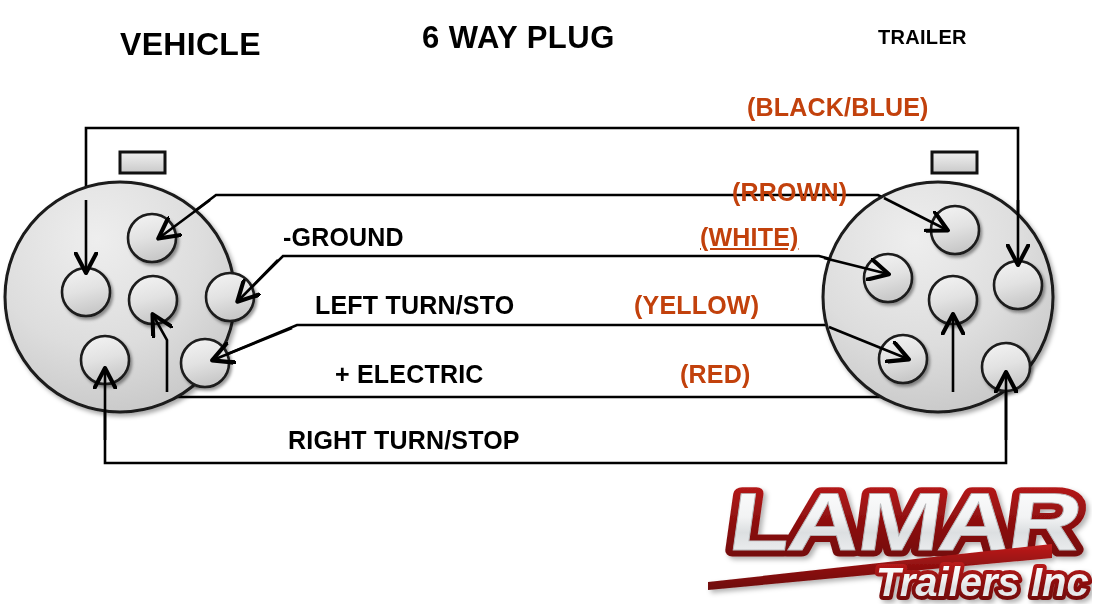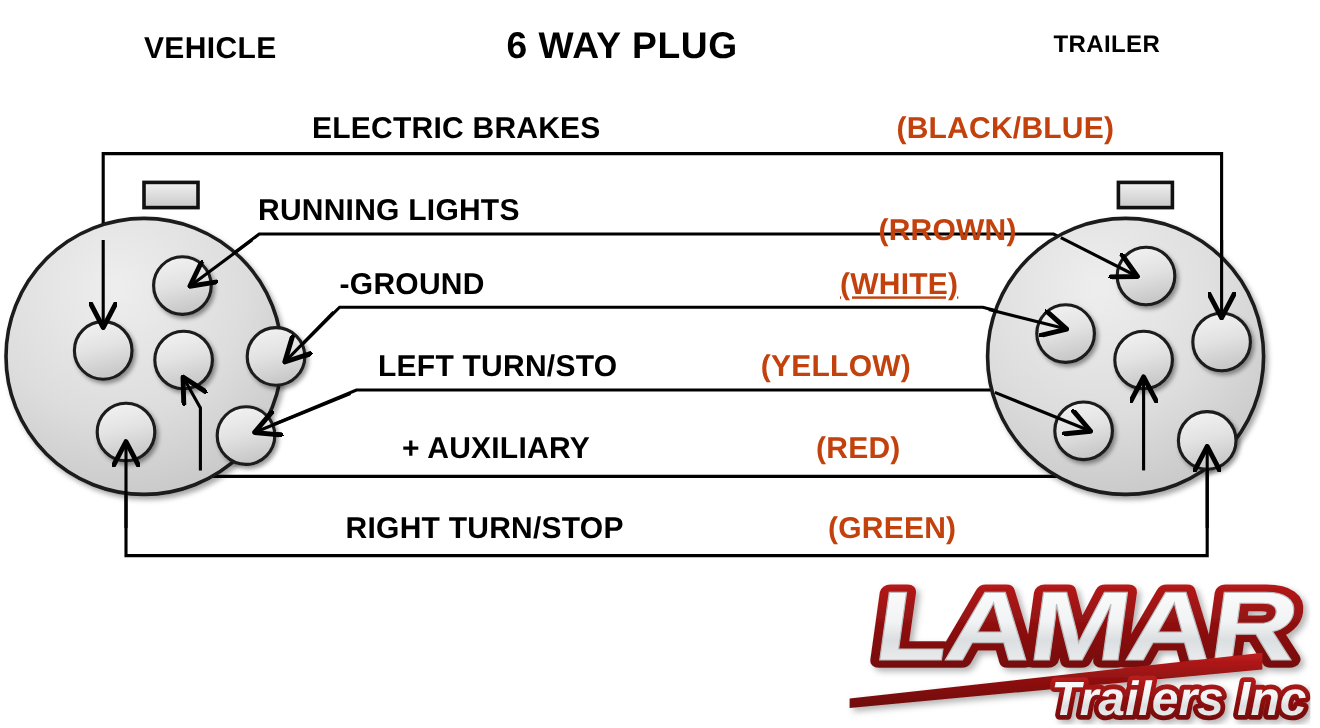--- a/index.html
+++ b/index.html
@@ -22,21 +22,21 @@
     width: 1100px;
     height: 607px;
   }
   .hdr {
     position: absolute;
     font-weight: bold;
     color: #000000;
     white-space: nowrap;
     letter-spacing: 0.3px;
   }
-  #hdr-vehicle { left: 120px; top: 26px; font-size: 25px; text-align: center; }
+  #hdr-vehicle { left: 120px; top: 26px; font-size: 32px; text-align: center; }
   #hdr-title   { left: 422px; top: 20px; font-size: 31px; letter-spacing: 0.5px; }
   #hdr-trailer { left: 878px; top: 26px; font-size: 20px; }
 
   .fn-label {
     position: absolute;
     font-weight: bold;
     font-size: 25px;
     color: #000000;
     white-space: nowrap;
     letter-spacing: 0.2px;
@@ -153,37 +153,34 @@
 
       <path d="M 1018 200 L 1018 264" marker-end="url(#arrowHead)"></path>
       <path d="M 884 198 L 947 230" marker-end="url(#arrowHead)"></path>
       <path d="M 824 258 L 888 274" marker-end="url(#arrowHead)"></path>
       <path d="M 829 327 L 908 359" marker-end="url(#arrowHead)"></path>
       <path d="M 953 392 L 953 340 L 953 315" marker-end="url(#arrowHead)"></path>
       <path d="M 1006 440 L 1006 373" marker-end="url(#arrowHead)"></path>
     </g>
   </svg>
 
-  <div class="fn-label" style="left:260px; top:93px;">ELECTRIC BRAKES</div>
   <div class="color-label" style="left:747px; top:93px;">(BLACK/BLUE)</div>
 
-  <div class="fn-label" style="left:215px; top:161px;">RUNNING LIGHTS</div>
   <div class="color-label" style="left:732px; top:178px;">(RROWN)</div>
 
   <div class="fn-label" style="left:283px; top:223px;">-GROUND</div>
   <div class="color-label" style="left:700px; top:223px;text-decoration:underline;">(WHITE)</div>
 
   <div class="fn-label" style="left:315px; top:291px;">LEFT TURN/STO</div>
   <div class="color-label" style="left:634px; top:291px;">(YELLOW)</div>
 
-  <div class="fn-label" style="left:335px; top:360px;">+ AUXILIARY</div>
+  <div class="fn-label" style="left:335px; top:360px;">+ ELECTRIC</div>
   <div class="color-label" style="left:680px; top:360px;">(RED)</div>
 
   <div class="fn-label" style="left:288px; top:426px;">RIGHT TURN/STOP</div>
-  <div class="color-label" style="left:690px; top:426px;">(GREEN)</div>
 
   <div id="logo">
     <svg id="logo-svg" viewBox="0 0 392 126">
       <defs>
         <linearGradient id="metalFill" x1="0" y1="0" x2="0" y2="1">
           <stop offset="0%" stop-color="#ffffff"></stop>
           <stop offset="45%" stop-color="#f2f3f4"></stop>
           <stop offset="62%" stop-color="#dcdfe1"></stop>
           <stop offset="100%" stop-color="#f6f7f8"></stop>
         </linearGradient>

